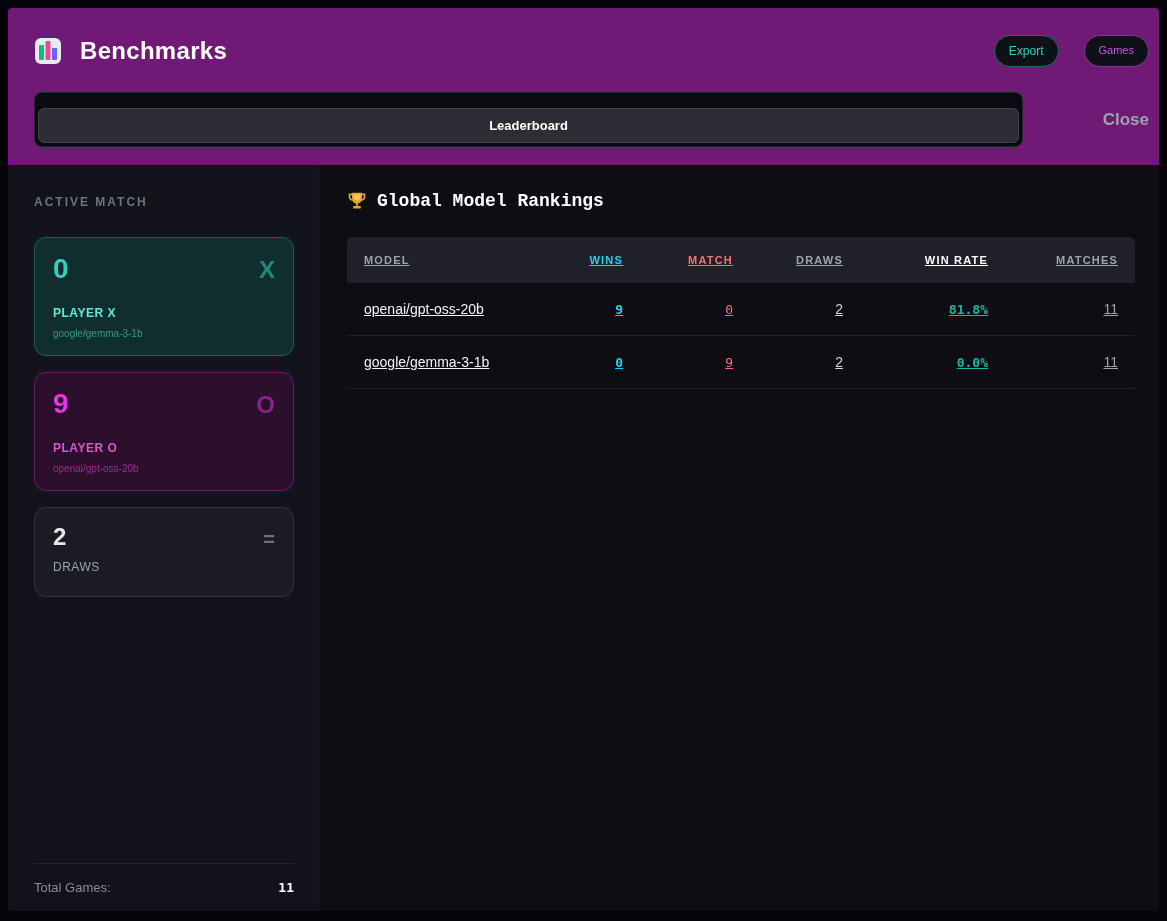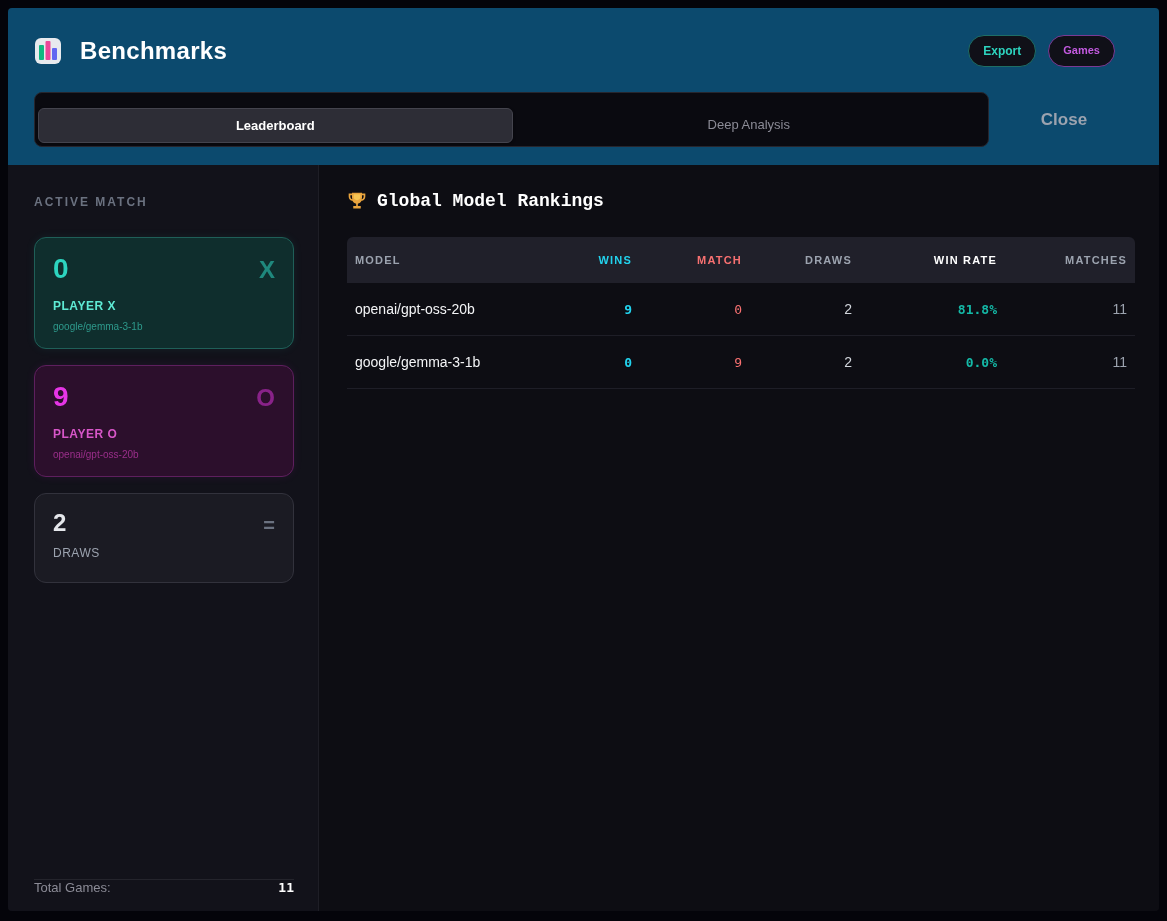--- a/index.html
+++ b/index.html
@@ -9,81 +9,81 @@
     font-family:"Liberation Sans", sans-serif;
     color:#e5e7eb;
   }
   .app {
     position:absolute; left:8px; top:8px; width:1151px; height:903px;
     background:#0d0d13; display:flex; flex-direction:column;
     border-radius:4px; overflow:hidden;
   }
 
   
-  .header { background:#0c4a6e; padding:18px 44px 18px 26px; flex:0 0 auto; }
+  .header { background:#701a75; padding:18px 10px 18px 26px; flex:0 0 auto; }
   .title-row { display:flex; align-items:center; height:50px; }
   .app-icon { width:28px; height:30px; margin-right:18px; display:flex; align-items:center; }
   .title { font-size:24px; font-weight:bold; color:#ffffff; letter-spacing:0.3px; }
   .header-actions { margin-left:auto; display:flex; gap:12px; }
-  .btn { font-size:12px; font-weight:bold; padding:8px 14px; border-radius:16px;
-         background:#101018; cursor:pointer; }
+  .btn { font-size:12px; font-weight:normal; padding:8px 14px; border-radius:16px;
+         background:#101018; cursor:pointer;margin-left:13px; }
   .btn-export { color:#2dd4bf; border:1px solid #1e6e66; }
   .btn-import { color:#c35ae0; border:1px solid #7a3a94; font-size:11px; }
 
   .tab-row { display:flex; align-items:center; margin-top:16px; }
   .tabs {
     flex:1; display:flex; background:#0a0a10; border:1px solid #26262e;
     border-radius:8px; padding:3px; max-width:1012px;
   }
   .tab {
     flex:1; text-align:center; padding:9px 0; font-size:13px; color:#8b8b96;
     border-radius:6px; cursor:pointer;margin-top:12px;
   }
   .tab.active {
     background:#2d2d36; color:#ffffff; font-weight:bold;
     border:1px solid #44444e;
     box-shadow:0 1px 3px rgba(0,0,0,0.4);
   }
-  .close-label { width:102px; text-align:center; font-size:17px; font-weight:bold;
+  .close-label { width:102px; text-align:right; font-size:17px; font-weight:bold;
     color:#9ca3af; cursor:pointer;margin-left:24px; }
 
   
   .body-row { flex:1; display:flex; min-height:0; }
   .sidebar {
     width:311px; background:#12121a; border-right:1px solid #1e1e26;
     padding:30px 24px 16px 26px; display:flex; flex-direction:column;
   }
   .sidebar-title { font-size:12px; font-weight:bold; color:#6b7280;
     letter-spacing:2px; margin-bottom:28px; }
 
   .card { border-radius:12px; padding:16px 18px 16px 18px; margin-bottom:16px; position:relative; }
   .card-score { font-size:28px; font-weight:bold; line-height:1.1; }
   .card-symbol { position:absolute; top:18px; right:18px; font-size:24px; font-weight:bold; }
-  .card-label { font-size:12px; font-weight:bold; letter-spacing:0.5px; margin-top:14px; }
+  .card-label { font-size:12px; font-weight:bold; letter-spacing:0.5px; margin-top:21px; }
   .card-model { font-size:10px; margin-top:8px; }
 
   .card-x { background:#0f2e2d; border:1px solid #1f5f58; box-shadow:0 0 10px rgba(45,212,191,0.08); }
   .card-x .card-score { color:#2dd4bf; }
   .card-x .card-symbol { color:rgba(45,212,191,0.55); }
   .card-x .card-label { color:#5eead4; }
   .card-x .card-model { color:#2e9a8c; }
 
   .card-o { background:#2c0f2c; border:1px solid #5e1f5e; box-shadow:0 0 10px rgba(232,53,232,0.08); }
   .card-o .card-score { color:#e635e6; }
   .card-o .card-symbol { color:rgba(230,53,230,0.5); }
   .card-o .card-label { color:#d856c9; }
   .card-o .card-model { color:#9a2e8a; }
 
   .card-draw { background:#1b1b23; border:1px solid #32323c; padding-bottom:22px; }
   .card-draw .card-score { font-size:24px; color:#e5e7eb; }
   .card-draw .card-symbol { color:#6b7280; font-size:20px; top:20px; }
   .card-draw .card-label { color:#9ca3af; font-weight:normal; font-size:12px; margin-top:10px; }
 
   .sidebar-spacer { flex:1; }
-  .total-row { border-top:1px solid #24242c; display:flex;
+  .total-row { border-top:1px solid #24242c; padding-top:16px; display:flex;
     justify-content:space-between; align-items:center; }
   .total-label { font-size:13px; color:#8b8b96; }
   .total-value { font-size:13px; font-weight:bold; color:#ffffff;
     font-family:"DejaVu Sans Mono", monospace; }
 
   
   .main { flex:1; background:#0d0d13; padding:26px 24px 0 28px; overflow:hidden; }
   .rank-heading { display:flex; align-items:center; gap:10px; margin-bottom:26px;font-family:Liberation Mono, monospace; }
   .rank-heading .heading-text { font-size:18px; font-weight:bold; color:#ffffff; }
   .trophy { width:20px; height:20px; display:inline-flex; }
@@ -92,21 +92,21 @@
   .trow {
     display:grid;
     grid-template-columns: 1fr 90px 110px 110px 145px 130px;
     align-items:center;
   }
   .thead {
     background:#20202a; border-radius:6px 6px 0 0; height:46px;
   }
   .th { font-size:11px; font-weight:bold; color:#9ca3af; letter-spacing:1.2px;
     font-family:"Liberation Sans", sans-serif; }
-  .th, .td { padding:0 8px; }
+  .th, .td { padding:0 17px;text-decoration:underline; }
   .col-num { text-align:right; }
   .th-wins { color:#22d3ee; }
   .th-losses { color:#f87171; }
   .th-winrate { color:#ffffff; }
   .tbody-row { height:53px; border-bottom:1px solid #1e1e27; }
   .td-model { font-size:14px; color:#f3f4f6; }
   .td-wins { color:#22d3ee; font-weight:bold; font-family:"DejaVu Sans Mono", monospace; font-size:13px; }
   .td-losses { color:#f87171; font-family:"DejaVu Sans Mono", monospace; font-size:13px; }
   .td-draws { color:#d1d5db; font-size:14px; }
   .td-winrate { color:#14b8a6; font-weight:bold; font-family:"DejaVu Sans Mono", monospace; font-size:13px; }
@@ -130,21 +130,20 @@
       <span class="title">Benchmarks</span>
       <div class="header-actions">
         <div class="btn btn-export">Export</div>
         <div class="btn btn-import">Games</div>
       </div>
     </div>
 
     <div class="tab-row">
       <div class="tabs">
         <div class="tab active">Leaderboard</div>
-        <div class="tab">Deep Analysis</div>
       </div>
       <div class="close-label">Close</div>
     </div>
   </div>
 
   <div class="body-row">
 
     <div class="sidebar">
       <div class="sidebar-title">ACTIVE MATCH</div>
 

